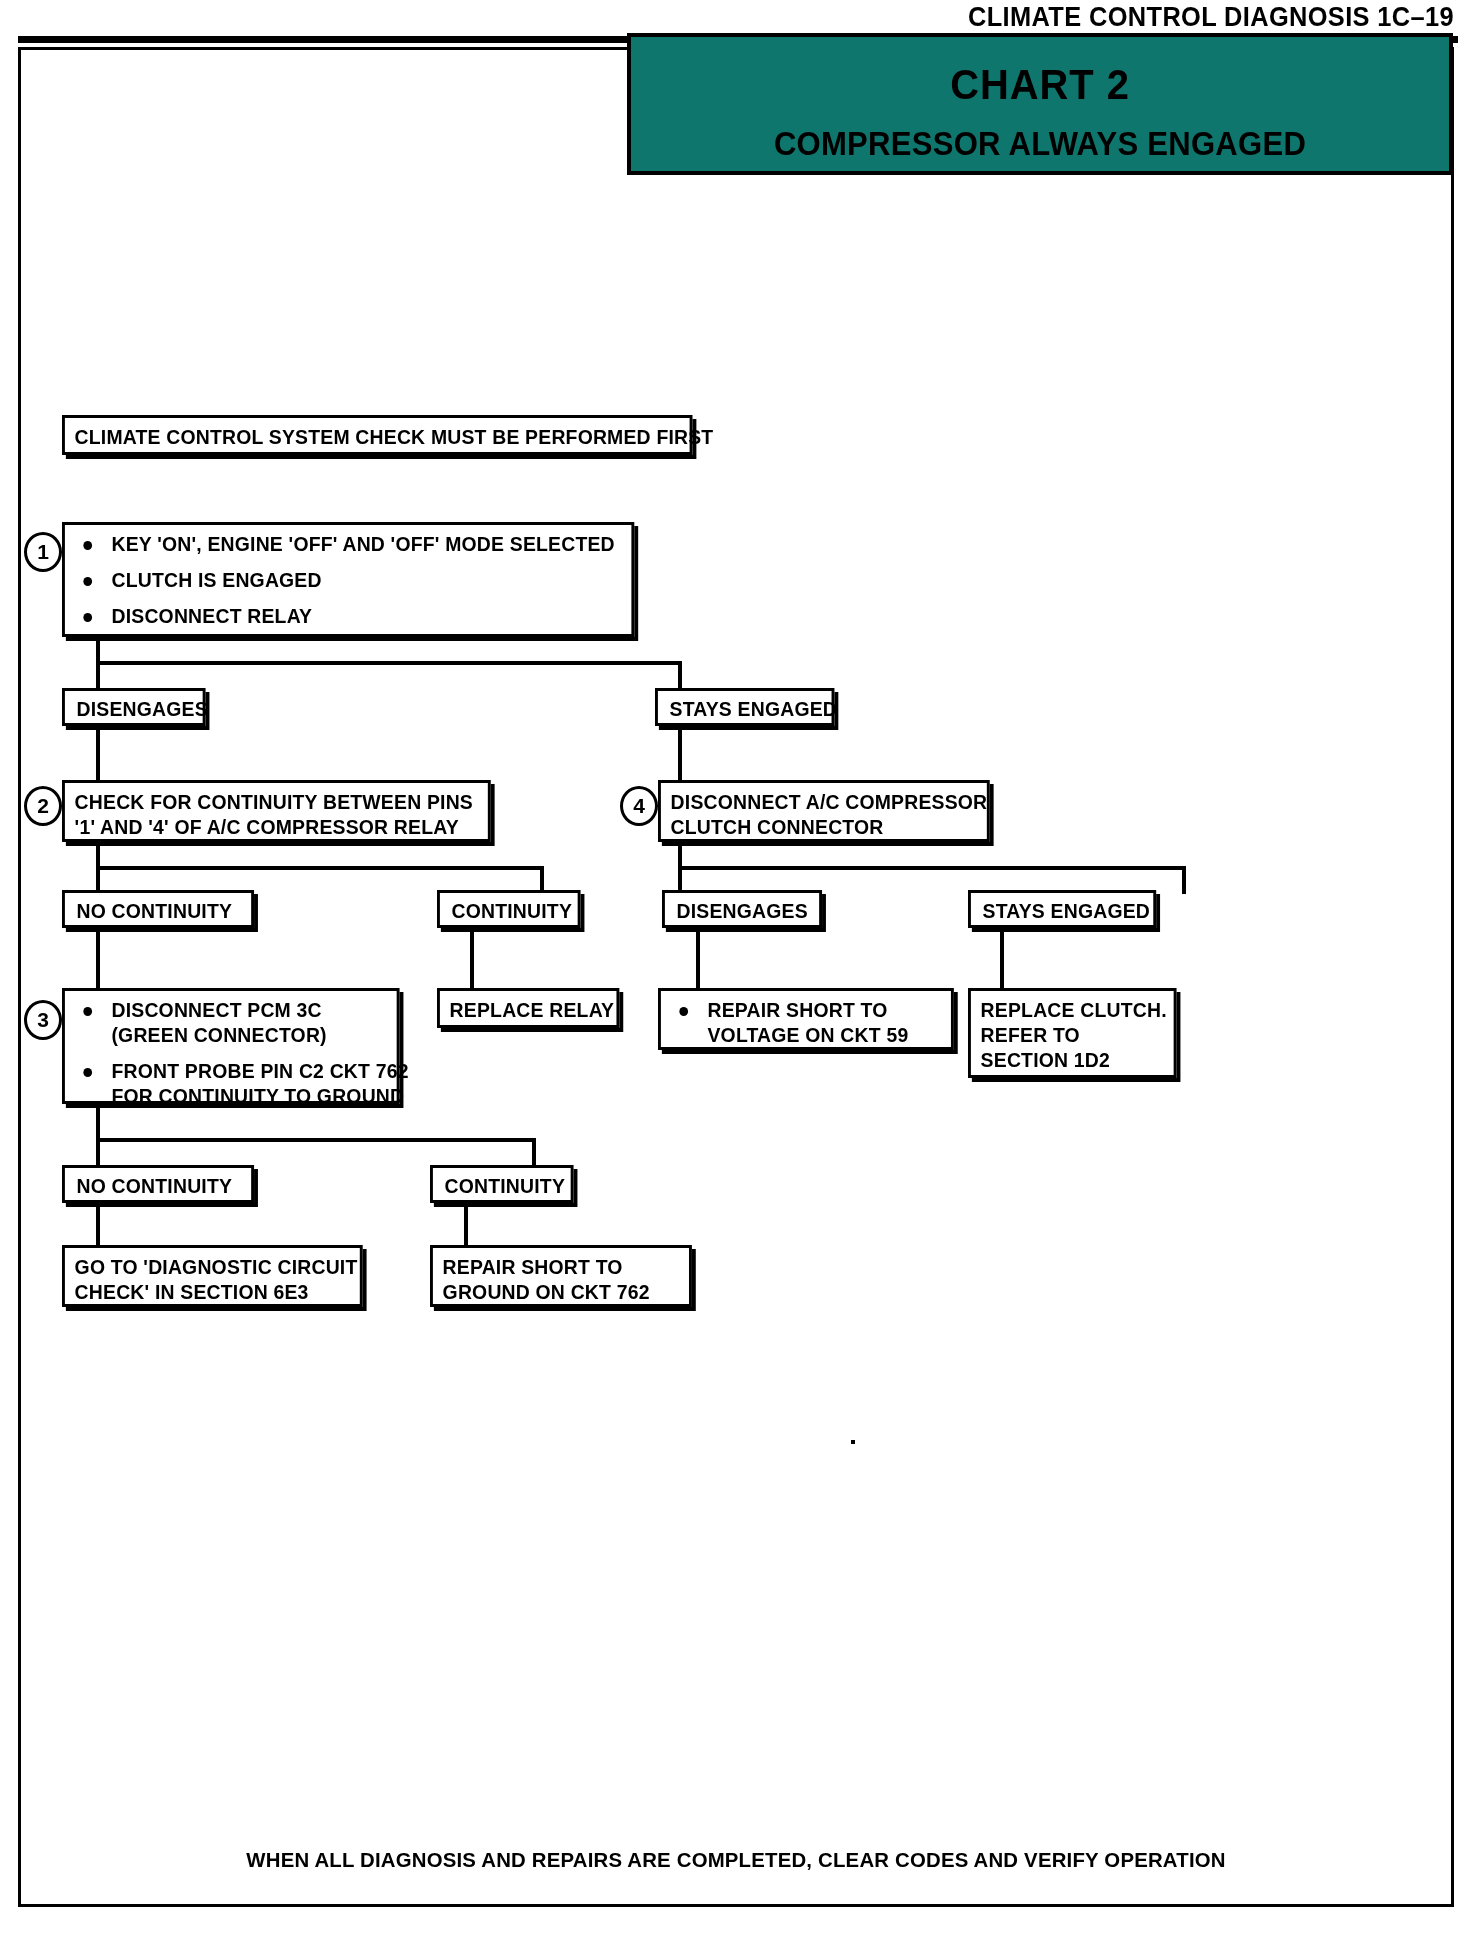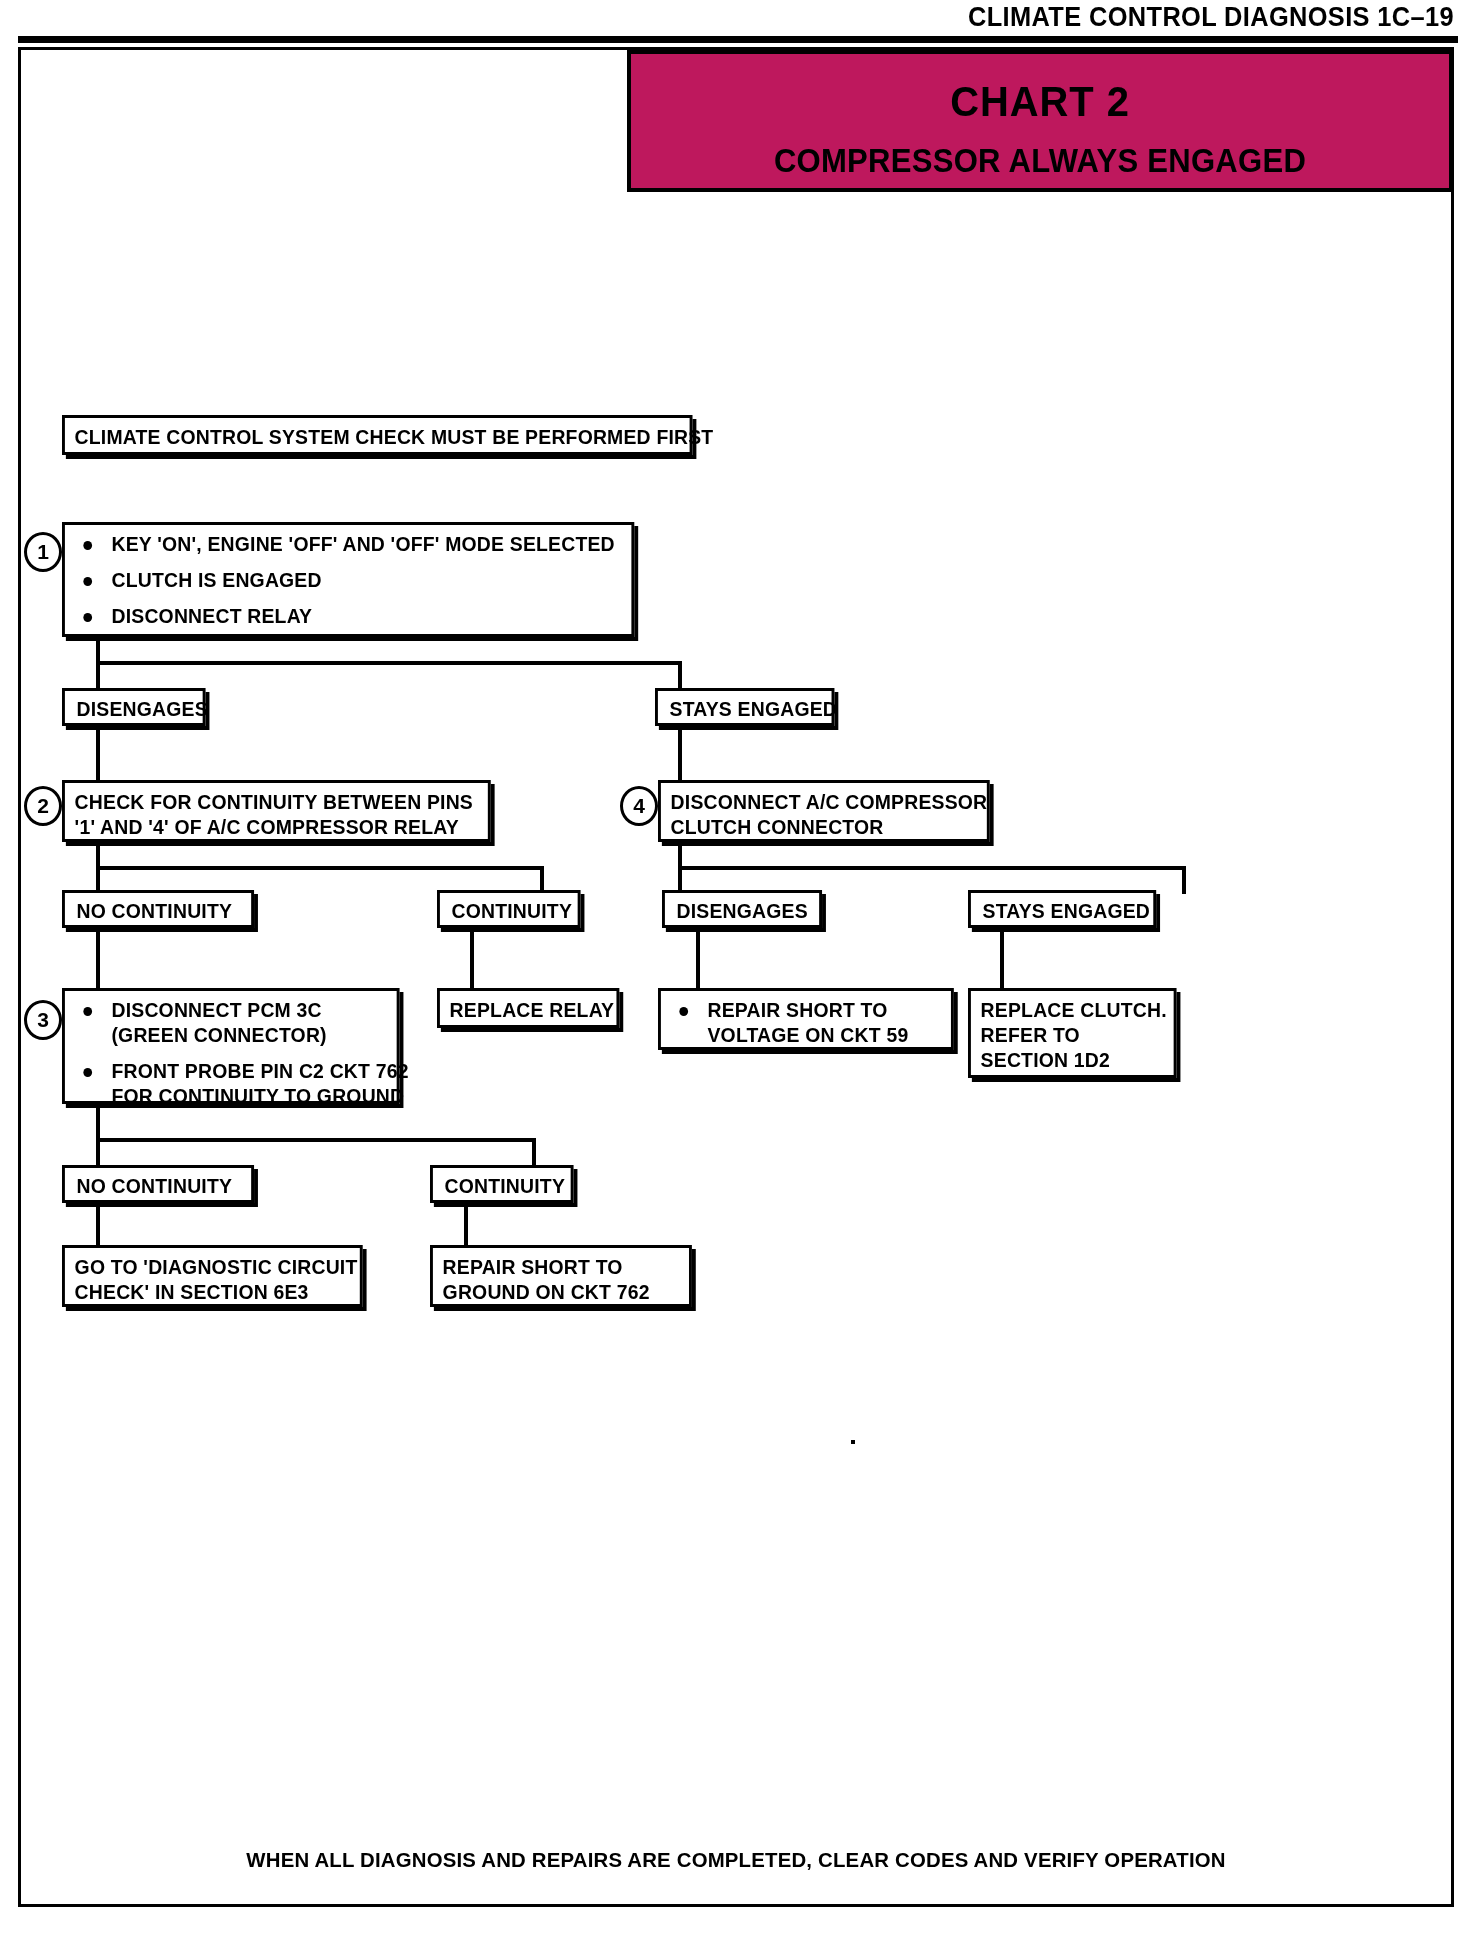--- a/index.html
+++ b/index.html
@@ -33,25 +33,25 @@
   
   #page-frame{
     position:absolute; left:18px; top:47px;
     width:1436px; height:1860px;
     border:3px solid #000;
     box-sizing:border-box;
   }
 
   
   #title-block{
-    position:absolute; left:627px; top:50px;
+    position:absolute; left:627px; top:33px;
     width:826px; height:142px;
     border:4px solid #000;
     box-sizing:border-box;
-    background:#be185d;
+    background:#0f766e;
     text-align:center;
   }
   #chart-number{
     font-size:42px; font-weight:bold; letter-spacing:1px;
     margin-top:24px;
     transform:scaleX(0.95);
   }
   #chart-subtitle{
     font-size:33px; font-weight:bold; letter-spacing:0.3px;
     margin-top:16px;

